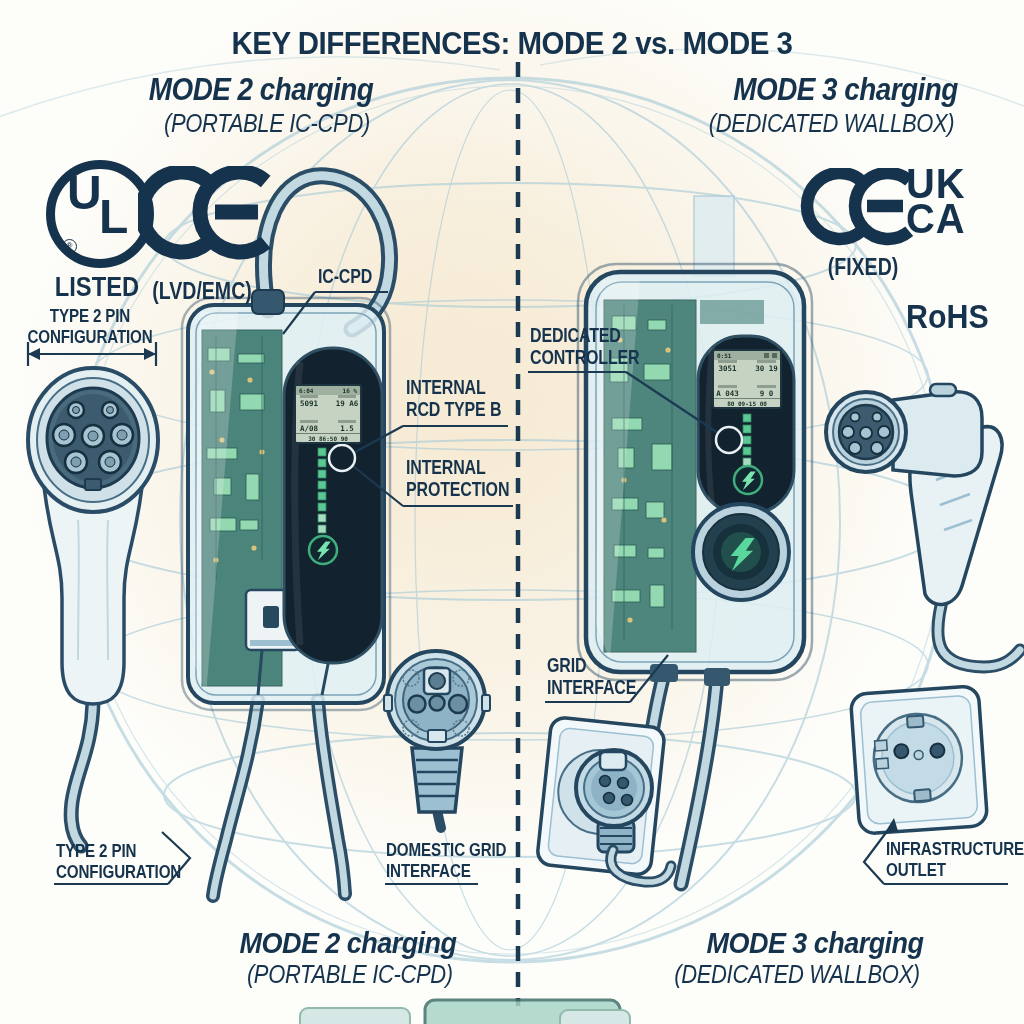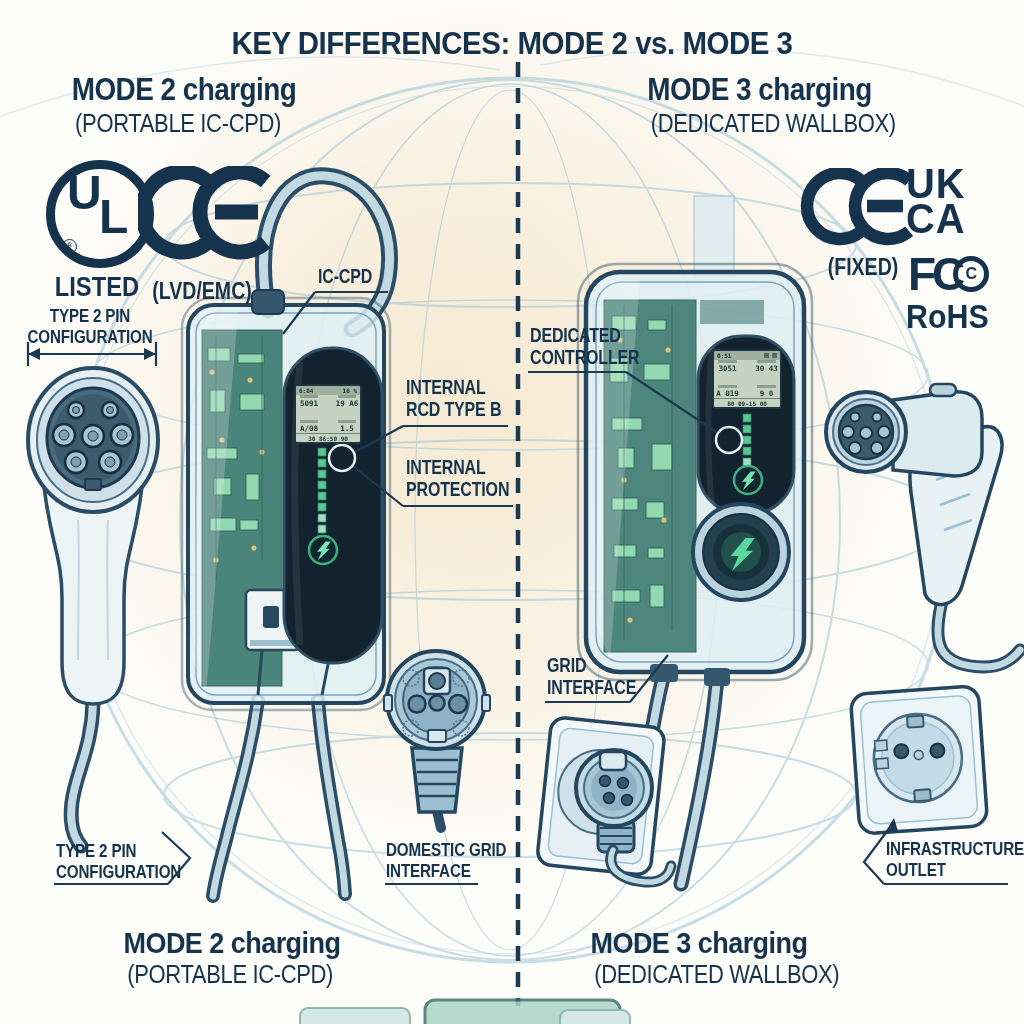--- a/index.html
+++ b/index.html
@@ -2,21 +2,21 @@
 <html><head>
 <meta charset="utf-8">
 <style>
   html,body{margin:0;padding:0;background:#ffffff;}
   .stage{position:relative;width:1024px;height:1024px;margin:0 auto;overflow:hidden;
          background:#fdfdfa;font-family:"Liberation Sans","DejaVu Sans",sans-serif;color:#16334d;}
   .stage svg{position:absolute;left:0;top:0;}
   .abs{position:absolute;}
   .title{left:0;top:26px;width:1024px;text-align:center;font-size:31px;font-weight:bold;
          letter-spacing:-0.5px;transform:scaleX(.95);}
-  .hdr{position:absolute;text-align:left;}
+  .hdr{position:absolute;text-align:right;font-style:italic;}
   .h-main{display:block;font-size:31px;font-weight:bold;letter-spacing:-0.6px;transform:scaleX(.9);}
   .h-sub{display:block;font-size:25px;font-weight:normal;letter-spacing:-0.4px;transform:scaleX(.88);margin-top:1px;}
   .f-main{display:block;font-size:30px;font-weight:bold;letter-spacing:-0.6px;transform:scaleX(.9);}
   .f-sub{display:block;font-size:25px;font-weight:normal;letter-spacing:-0.4px;transform:scaleX(.88);}
   .lbl{position:absolute;font-weight:bold;font-size:20px;line-height:1.09;color:#16334d;
        white-space:pre-line;transform:scaleX(.8);transform-origin:left top;letter-spacing:-0.2px;}
   .lbl-center{text-align:center;transform-origin:center top;}
   .sm{font-size:19px;}
   
   .ul-circle{left:46px;top:160px;width:90px;height:90px;border:9px solid #16334d;border-radius:50%;}
@@ -388,24 +388,20 @@
 <svg class="abs" style="left:800px;top:168px;" width="125" height="78">
   <g stroke="#16334d" stroke-width="12.5" fill="none">
     <path d="M 61.2,12.7 A 33,33 0 1 0 61.2,63.3"></path>
     <path d="M 109.2,12.7 A 33,33 0 1 0 109.2,63.3"></path>
     <line x1="67" y1="38" x2="103" y2="38"></line>
   </g>
 </svg>
 <div class="abs ce-cap" style="left:798px;top:254px;width:130px;">(FIXED)</div>
 
 <div class="abs ukca"><span>UK</span><br><span>CA</span></div>
-<div class="abs fcc">
-  <span class="f1">FC</span>
-  <span class="c2">C</span>
-</div>
 <div class="abs rohs">RoHS</div>
 
 <div class="lbl lbl-center sm" style="left:10px;top:306px;width:160px;">TYPE 2 PIN
 CONFIGURATION</div>
 <div class="lbl" style="left:318px;top:266px;">IC-CPD</div>
 <div class="lbl" style="left:406px;top:377px;">INTERNAL
 RCD TYPE B</div>
 <div class="lbl" style="left:406px;top:457px;">INTERNAL
 PROTECTION</div>
 <div class="lbl" style="left:530px;top:325px;">DEDICATED
@@ -450,25 +446,25 @@
     <span>0:51</span>
     <span class="lcd-chip"></span>
   </div>
   <div class="lcd-grid">
     <div class="lcd-cell">
           <i></i>
           <b>3051</b>
         </div>
     <div class="lcd-cell">
           <i></i>
-          <b>30 43</b>
-        </div>
-    <div class="lcd-cell">
-          <i></i>
-          <b>A 019</b>
+          <b>30 19</b>
+        </div>
+    <div class="lcd-cell">
+          <i></i>
+          <b>A 043</b>
         </div>
     <div class="lcd-cell">
           <i></i>
           <b>9 0</b>
         </div>
   </div>
   <div class="lcd-foot">80 09-15 00</div>
 </div>
 
 <div class="hdr" style="left:105px;top:926px;width:370px;">

